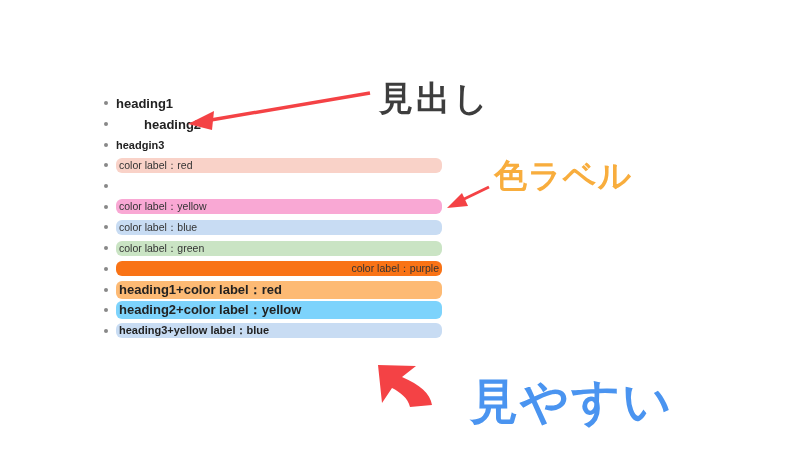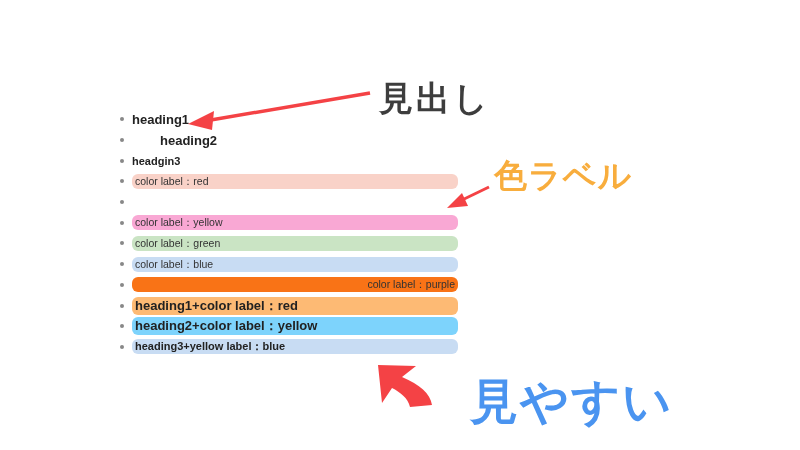--- a/index.html
+++ b/index.html
@@ -1,18 +1,18 @@
 <!DOCTYPE html>
 <html><head>
 <meta charset="utf-8">
 <style>
   html, body { margin:0; padding:0; }
   body { width:800px; height:450px; background:#ffffff; position:relative; overflow:hidden;
          font-family:"Liberation Sans", "DejaVu Sans", sans-serif; }
-  .list { position:absolute; left:104px; top:93px; width:340px; margin:16px; padding:0; list-style:none; }
+  .list { position:absolute; left:104px; top:93px; width:340px; margin:0; padding:0; list-style:none; }
   .item { position:relative; height:20.7px; display:flex; align-items:center; }
   .bullet { position:absolute; left:0; width:4px; height:4px; border-radius:50%; background:#888; }
   .text { position:absolute; left:12px; right:2px; color:#222; white-space:nowrap; }
   .h1 { font-weight:bold; font-size:13px; }
   .h2 { font-weight:bold; font-size:13px;padding-left:28px; }
   .h3 { font-weight:bold; font-size:11px; }
   .plain { font-size:10.5px; color:#333; }
   .label { padding:1px 3px; border-radius:6px; line-height:13px; }
   .label.big { line-height:16px; }
   .anno { position:absolute; font-weight:bold; white-space:nowrap; font-family:"DejaVu Sans", sans-serif; }
@@ -39,25 +39,25 @@
   </li>
   <li class="item">
     <span class="bullet"></span>
   </li>
   <li class="item">
     <span class="bullet"></span>
     <span class="text plain label" style="background: #f9a8d4;">color label：yellow</span>
   </li>
   <li class="item">
     <span class="bullet"></span>
-    <span class="text plain label" style="background: rgb(202, 228, 196);">color label：green</span>
+    <span class="text plain label" style="background: rgb(200, 220, 243);">color label：blue</span>
   </li>
   <li class="item">
     <span class="bullet"></span>
-    <span class="text plain label" style="background: rgb(200, 220, 243);">color label：blue</span>
+    <span class="text plain label" style="background: rgb(202, 228, 196);">color label：green</span>
   </li>
   <li class="item">
     <span class="bullet"></span>
     <span class="text plain label" style="background: #f97316; text-align: right;">color label：purple</span>
   </li>
   <li class="item">
     <span class="bullet"></span>
     <span class="text h1 label big" style="background: #fdba74;">heading1+color label：red</span>
   </li>
   <li class="item">

